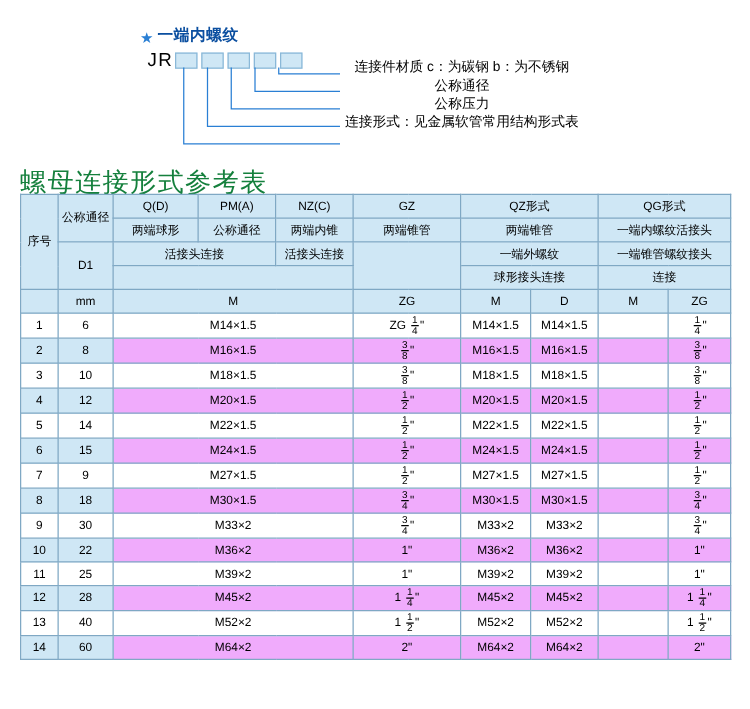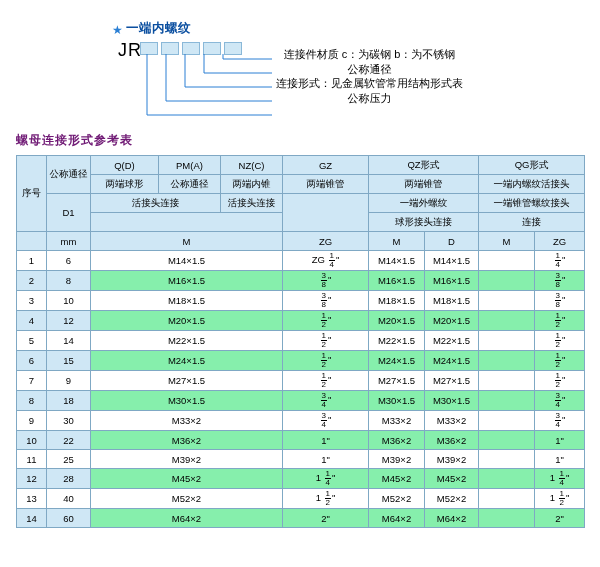--- a/index.html
+++ b/index.html
@@ -27,21 +27,21 @@
     position:absolute;
     left:126px;top:20px;
     font-size:12.5px;
     color:#0b4fa0;
     font-weight:bold;
     letter-spacing:.5px;
   }
   .jr{
     position:absolute;
     left:118px;top:40px;
-    font-size:18px;
+    font-size:15px;
     letter-spacing:1px;
   }
   .boxes{
     position:absolute;
     left:140px;top:42px;
     display:flex;
     gap:3px;
   }
   .boxes i{
     display:block;
@@ -57,23 +57,23 @@
     position:absolute;
     left:276px;top:47px;
     font-size:11px;
     line-height:14.5px;
   }
   .labels div{white-space:nowrap;text-align:center;}
   
   .sect-title{
     position:absolute;
     left:16px;top:132px;
-    font-size:12px;
-    font-weight:bold;
-    color:#701a75;
+    font-size:21px;
+    font-weight:normal;
+    color:#15803d;
     letter-spacing:1px;
   }
   
   #tbl-wrap{
     position:absolute;
     left:16px;top:155px;
     width:568px;
   }
   table{
     border-collapse:collapse;
@@ -84,21 +84,21 @@
   td,th{
     border:1px solid #7fa8c4;
     text-align:center;
     vertical-align:middle;
     padding:1px 0;
     font-weight:normal;
     height:16px;
   }
   thead td{background:#cfe7f5;}
   tbody tr.odd td{background:#ffffff;}
-  tbody tr.even td{background:#86efac;}
+  tbody tr.even td{background:#f0abfc;}
   tbody td.num{background:#cfe7f5;}
   tbody tr.even td.num{background:#cfe7f5;}
   .frac{
     display:inline-block;
     vertical-align:middle;
     text-align:center;
     font-size:8px;
     line-height:8px;
     margin:0 1px;
   }
@@ -135,22 +135,22 @@
 
       <path d="M204,54 L204,73 L272,73"></path>
 
       <path d="M223,54 L223,59 L272,59"></path>
     </g>
   </svg>
 
   <div class="labels">
     <div>连接件材质  c：为碳钢  b：为不锈钢</div>
     <div>公称通径</div>
+    <div>公称压力</div>
     <div>连接形式：见金属软管常用结构形式表</div>
-    <div>公称压力</div>
   </div>
 </div>
 
 <div class="sect-title">螺母连接形式参考表</div>
 
 <div id="tbl-wrap">
 <table>
   <colgroup>
     <col style="width:30px">
         <col style="width:44px">

